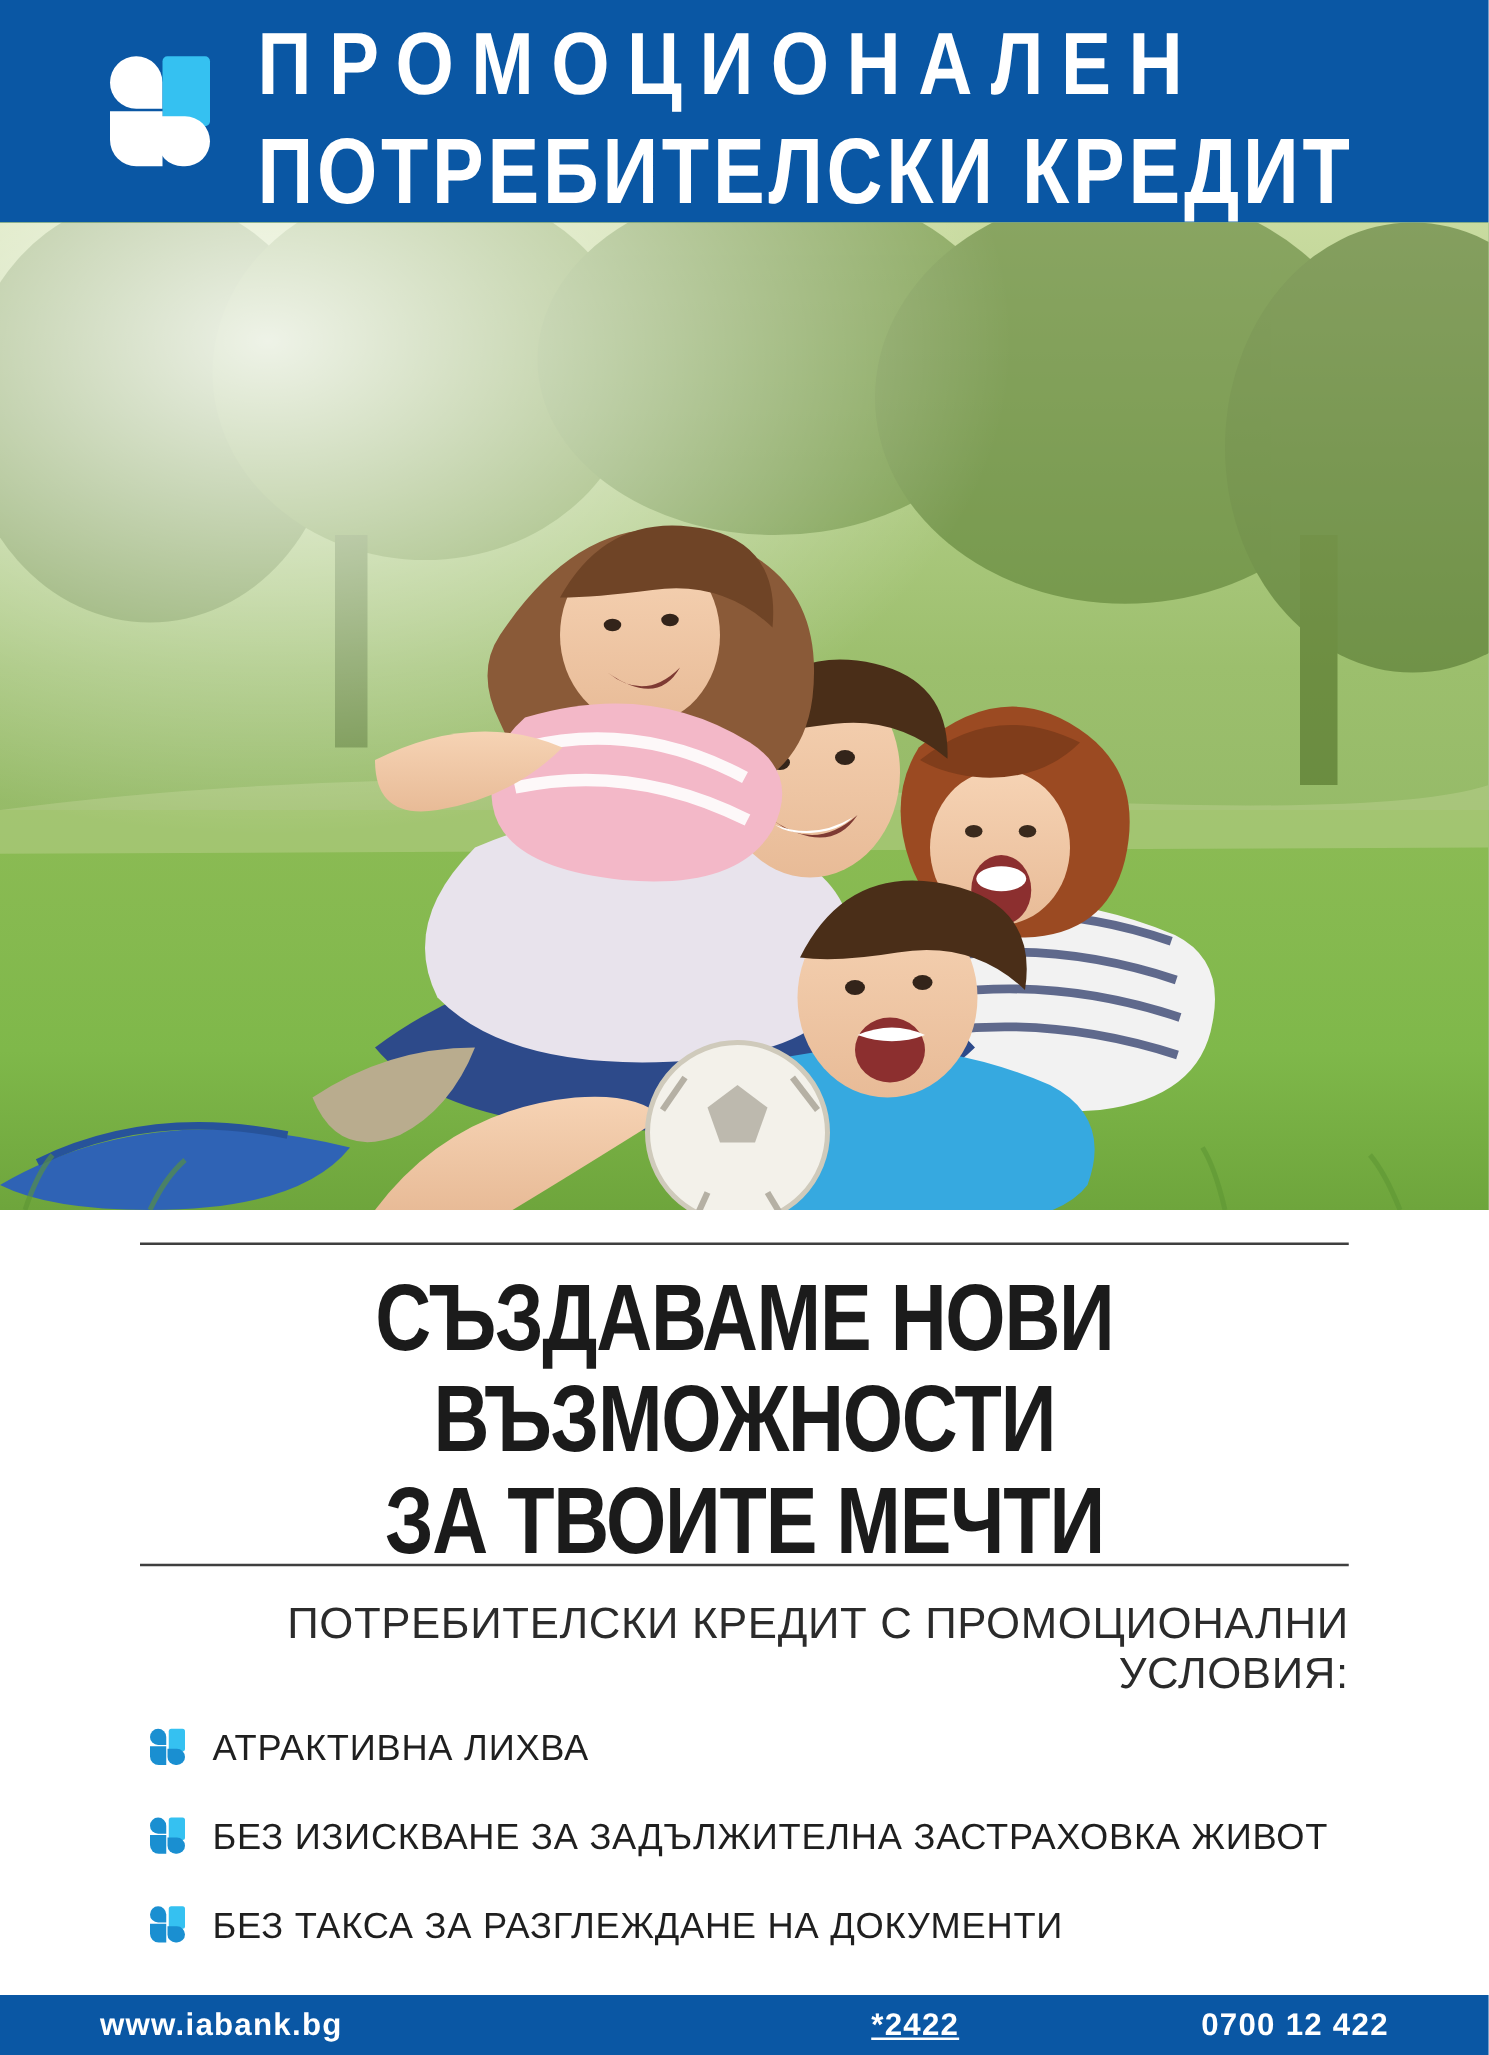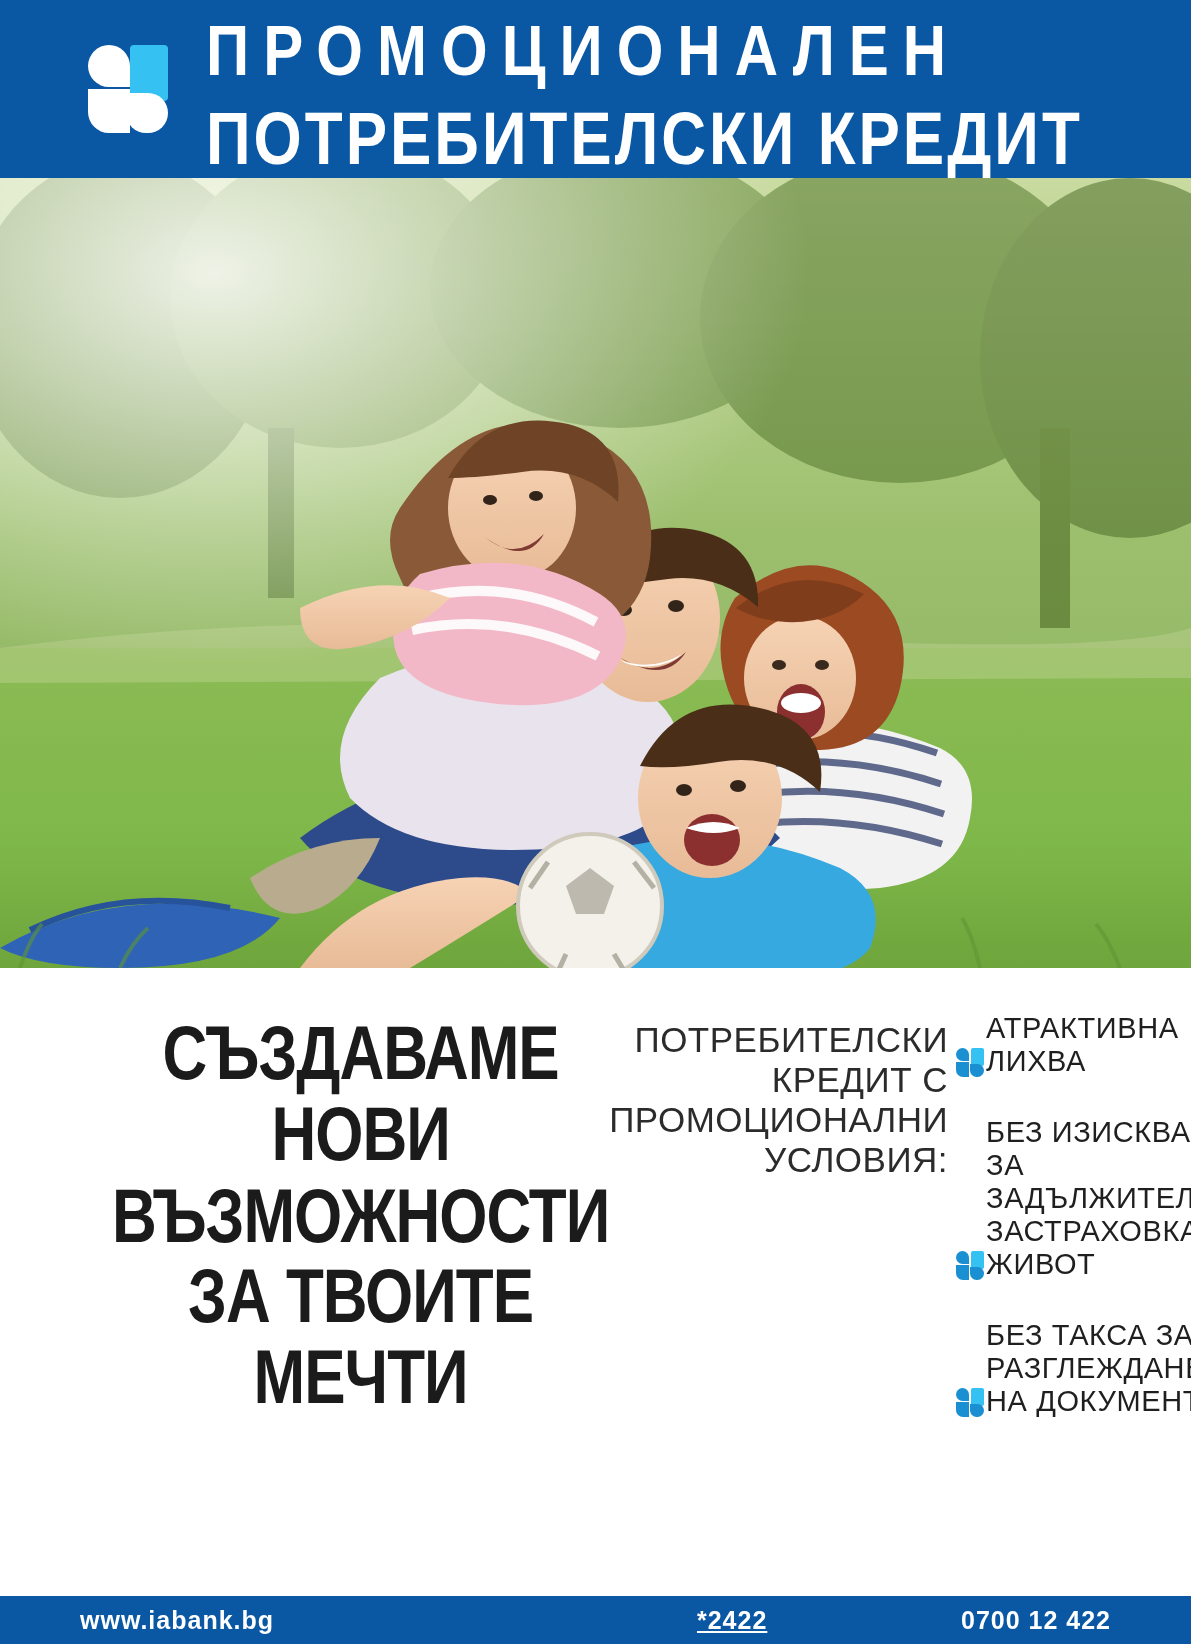--- a/index.html
+++ b/index.html
@@ -108,21 +108,21 @@
     background: #6a9c3c;
   }
   .photo svg { display: block; width: 100%; height: 100%; }
 
   
   .content {
     flex: 1 1 auto;
     padding: 26px 112px 0 112px;
     box-sizing: border-box;
     display: flex;
-    flex-direction: row;
+    flex-direction: column;
   }
   .rule {
     height: 2px;
     background: #3f3f3f;
     width: 100%;
   }
   .headline {
     text-align: center;
     color: #1b1b1b;
     font-weight: bold;
@@ -144,21 +144,22 @@
   }
   .bullets {
     margin-top: 18px;
     display: flex;
     flex-direction: column;
     gap: 38px;
     padding-left: 8px;
   }
   .bullet {
     display: flex;
-    align-items: flex-end;
+    align-items: flex-start;
+    gap: 20px;
   }
   .bullet-icon {
     width: 30px;
     height: 30px;
     position: relative;
     flex: 0 0 auto;
   }
   .bullet-icon i { position: absolute; display: block; }
   .bullet-icon .p1 {
     left: 0; top: 0; width: 13px; height: 13px;

